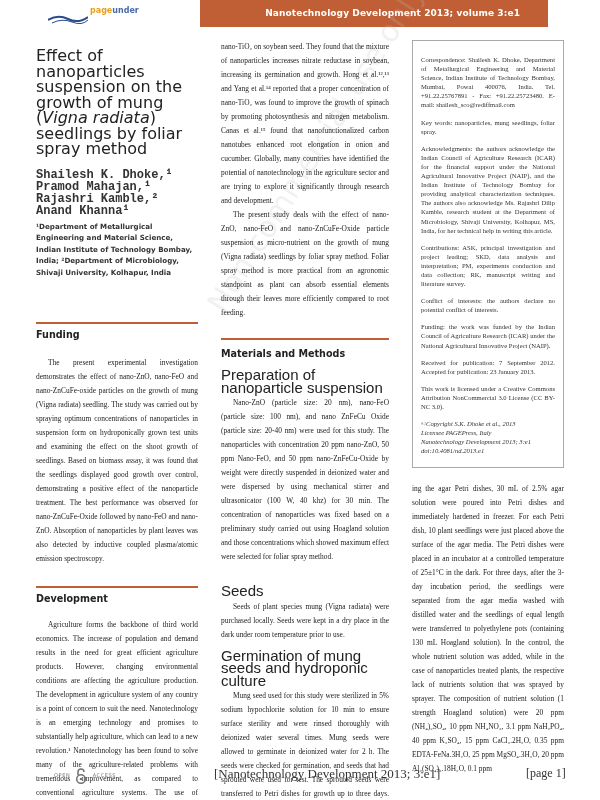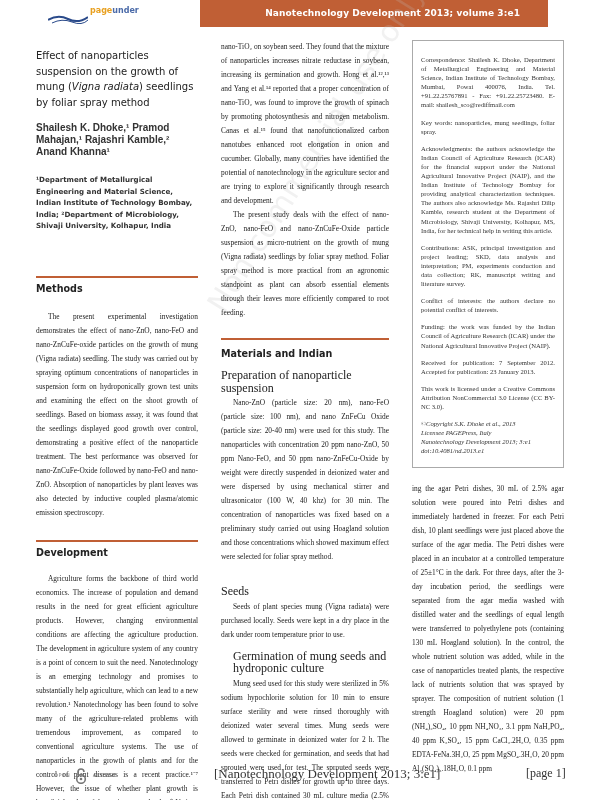--- a/index.html
+++ b/index.html
@@ -11,28 +11,28 @@
   .logo { position:absolute; left:48px; top:6px; width:60px; height:18px; }
   .logo-text { position:absolute; left:14px; top:0; font-family:"DejaVu Sans", sans-serif; font-weight:bold;
          font-size:8px; color:#4a6aa8; }
   .logo-text .pg { color:#e8a020;padding-left:28px; }
   .logo svg { position:absolute; left:0; top:8px; }
 
   .col1 { position:absolute; left:36px; top:40px; width:162px; }
   .col2 { position:absolute; left:221px; top:40px; width:168px; }
   .col3 { position:absolute; left:412px; top:40px; width:152px; }
 
-  .title { font-family:"DejaVu Sans", sans-serif; font-size:10px; line-height:15.5px; color:#222; font-weight:500; margin:8px 0 12px 0; }
+  .title { font-family:"DejaVu Sans", sans-serif; font-size:16px; line-height:15.5px; color:#222; font-weight:500; margin:8px 0 12px 0; }
   .title em { font-style:italic; }
-  .authors { font-family:Liberation Sans, sans-serif; font-size:10px; font-weight:bold; line-height:12px; margin-bottom:16px; color:#333; }
+  .authors { font-family:Liberation Mono, monospace; font-size:12px; font-weight:bold; line-height:12px; margin-bottom:4px; color:#333; }
   .affil { font-family:"DejaVu Sans", sans-serif; font-size:7.1px; line-height:11.5px; color:#333; }
 
   .sec-rule { border-top:2px solid #c05f35; margin:0; }
   .sec-head { font-family:"DejaVu Sans", sans-serif; font-weight:bold; font-size:9.6px; color:#222; margin:5px 0 10px 0; }
-  .sub-head { font-family:Liberation Serif, serif; font-size:12px; color:#222; line-height:12.5px; margin:4px 0 2px 0; }
+  .sub-head { font-family:Liberation Sans, sans-serif; font-size:15px; color:#222; line-height:12.5px; margin:4px 0 2px 0; }
   p.body { font-size:7.4px; line-height:14px; text-align:justify; margin:0; text-indent:12px; }
   p.noind { text-indent:0; }
 
   .info-box { border:1px solid #aaa; padding:14px 8px 12px 8px; }
   .info-box p { font-size:6.6px; line-height:9.1px; text-align:justify; margin:0 0 8px 0; color:#333; }
   .info-box p.it { font-style:italic; margin-bottom:0; }
 
   .footer-center { position:absolute; left:214px; top:766px; font-size:13px; color:#333; }
   .footer-right { position:absolute; left:526px; top:766px; font-size:12px; color:#333; }
   .oa { position:absolute; left:54px; top:768px; font-family:"DejaVu Sans", sans-serif; font-size:5px; color:#777; letter-spacing:0.6px; }
@@ -59,40 +59,40 @@
 
 <div class="col1">
   <div class="title">
     <span>Effect of nanoparticles suspension on the growth of mung (</span><em>Vigna radiata</em><span>) seedlings by foliar spray method</span>
   </div>
   <div class="authors">Shailesh K. Dhoke,¹ Pramod Mahajan,¹ Rajashri Kamble,² Anand Khanna¹</div>
   <div class="affil" style="font-weight:bold;">¹Department of Metallurgical Engineering and Material Science, Indian Institute of Technology Bombay, India; ²Department of Microbiology, Shivaji University, Kolhapur, India</div>
 
   <div style="height:44px;"></div>
   <div class="sec-rule"></div>
-  <div class="sec-head">Methods</div>
+  <div class="sec-head">Funding</div>
   <p class="body" style="margin-top:16px;">The present experimental investigation demonstrates the effect of nano-ZnO, nano-FeO and nano-ZnCuFe-oxide particles on the growth of mung (Vigna radiata) seedling. The study was carried out by spraying optimum concentrations of nanoparticles in suspension form on hydroponically grown test units and examining the effect on the shoot growth of seedlings. Based on biomass assay, it was found that the seedlings displayed good growth over control, demonstrating a positive effect of the nanoparticle treatment. The best performance was observed for nano-ZnCuFe-Oxide followed by nano-FeO and nano-ZnO. Absorption of nanoparticles by plant leaves was also detected by inductive coupled plasma/atomic emission spectroscopy.</p>
 
   <div style="height:20px;"></div>
   <div class="sec-rule"></div>
   <div class="sec-head">Development</div>
   <p class="body" style="margin-top:14px;">Agriculture forms the backbone of third world economics. The increase of population and demand results in the need for great efficient agriculture products. However, changing environmental conditions are affecting the agriculture production. The development in agriculture system of any country is a point of concern to suit the need. Nanotechnology is an emerging technology and promises to substantially help agriculture, which can lead to a new revolution.¹ Nanotechnology has been found to solve many of the agriculture-related problems with tremendous improvement, as compared to conventional agriculture systems. The use of nanoparticles in the growth of plants and for the control of plant diseases is a recent practice.¹⁻⁷ However, the issue of whether plant growth is beneficial or harmful remains unresolved.⁸⁻¹⁰ Various studies were carried out to understand the effect of nanoparticles on the growth of plants. For example, Lu et al.¹¹ studied the effect of mixtures of nano-SiO₂ and</p>
 </div>
 
 <div class="col2">
   <p class="body noind">nano-TiO₂ on soybean seed. They found that the mixture of nanoparticles increases nitrate reductase in soybean, increasing its germination and growth. Hong et al.¹²,¹³ and Yang et al.¹⁴ reported that a proper concentration of nano-TiO₂ was found to improve the growth of spinach by promoting photosynthesis and nitrogen metabolism. Canas et al.¹⁵ found that nanofunctionalized carbon nanotubes enhanced root elongation in onion and cucumber. Globally, many countries have identified the potential of nanotechnology in the agriculture sector and are trying to explore it significantly through research and development.</p>
   <p class="body">The present study deals with the effect of nano-ZnO, nano-FeO and nano-ZnCuFe-Oxide particle suspension as micro-nutrient on the growth of mung (Vigna radiata) seedlings by foliar spray method. Foliar spray method is more practical from an agronomic standpoint as plant can absorb essential elements through their leaves more efficiently compared to root feeding.</p>
   <div style="height:18px;"></div>
   <div class="sec-rule"></div>
-  <div class="sec-head" style="margin:8px 0 10px 0;">Materials and Indian</div>
+  <div class="sec-head" style="margin:8px 0 10px 0;">Materials and Methods</div>
   <div class="sub-head">Preparation of nanoparticle suspension</div>
   <p class="body">Nano-ZnO (particle size: 20 nm), nano-FeO (particle size: 100 nm), and nano ZnFeCu Oxide (particle size: 20-40 nm) were used for this study. The nanoparticles with concentration 20 ppm nano-ZnO, 50 ppm Nano-FeO, and 50 ppm nano-ZnFeCu-Oxide by weight were directly suspended in deionized water and were dispersed by using mechanical stirrer and ultrasonicator (100 W, 40 khz) for 30 min. The concentration of nanoparticles was fixed based on a preliminary study carried out using Hoagland solution and those concentrations which showed maximum effect were selected for foliar spray method.</p>
   <div class="sub-head" style="margin-top:21px;">Seeds</div>
   <p class="body">Seeds of plant species mung (Vigna radiata) were purchased locally. Seeds were kept in a dry place in the dark under room temperature prior to use.</p>
-  <div class="sub-head" style="margin-top:8px;margin-left:12px;">Germination of mung seeds and hydroponic culture</div>
+  <div class="sub-head" style="margin-top:8px;">Germination of mung seeds and hydroponic culture</div>
   <p class="body">Mung seed used for this study were sterilized in 5% sodium hypochlorite solution for 10 min to ensure surface sterility and were rinsed thoroughly with deionized water several times. Mung seeds were allowed to germinate in deionized water for 2 h. The seeds were checked for germination, and seeds that had sprouted were used for test. The sprouted seeds were transferred to Petri dishes for growth up to three days. Each Petri dish contained 30 mL culture media (2.5% agar) were used. For prepar-</p>
 </div>
 
 <div class="col3">
   <div class="info-box">
     <p>Correspondence: Shailesh K. Dhoke, Department of Metallurgical Engineering and Material Science, Indian Institute of Technology Bombay, Mumbai, Powai 400076, India. Tel. +91.22.25767891 - Fax: +91.22.25723480. E-mail: shailesh_sco@rediffmail.com</p>
     <p>Key words: nanoparticles, mung seedlings, foliar spray.</p>
     <p>Acknowledgments: the authors acknowledge the Indian Council of Agriculture Research (ICAR) for the financial support under the National Agricultural Innovative Project (NAIP), and the Indian Institute of Technology Bombay for providing analytical characterization techniques. The authors also acknowledge Ms. Rajashri Dilip Kamble, research student at the Department of Microbiology, Shivaji University, Kolhapur, MS, India, for her technical help in writing this article.</p>
     <p>Contributions: ASK, principal investigation and project leading; SKD, data analysis and interpretation; PM, experiments conduction and data collection; RK, manuscript writing and literature survey.</p>
     <p>Conflict of interests: the authors declare no potential conflict of interests.</p>

